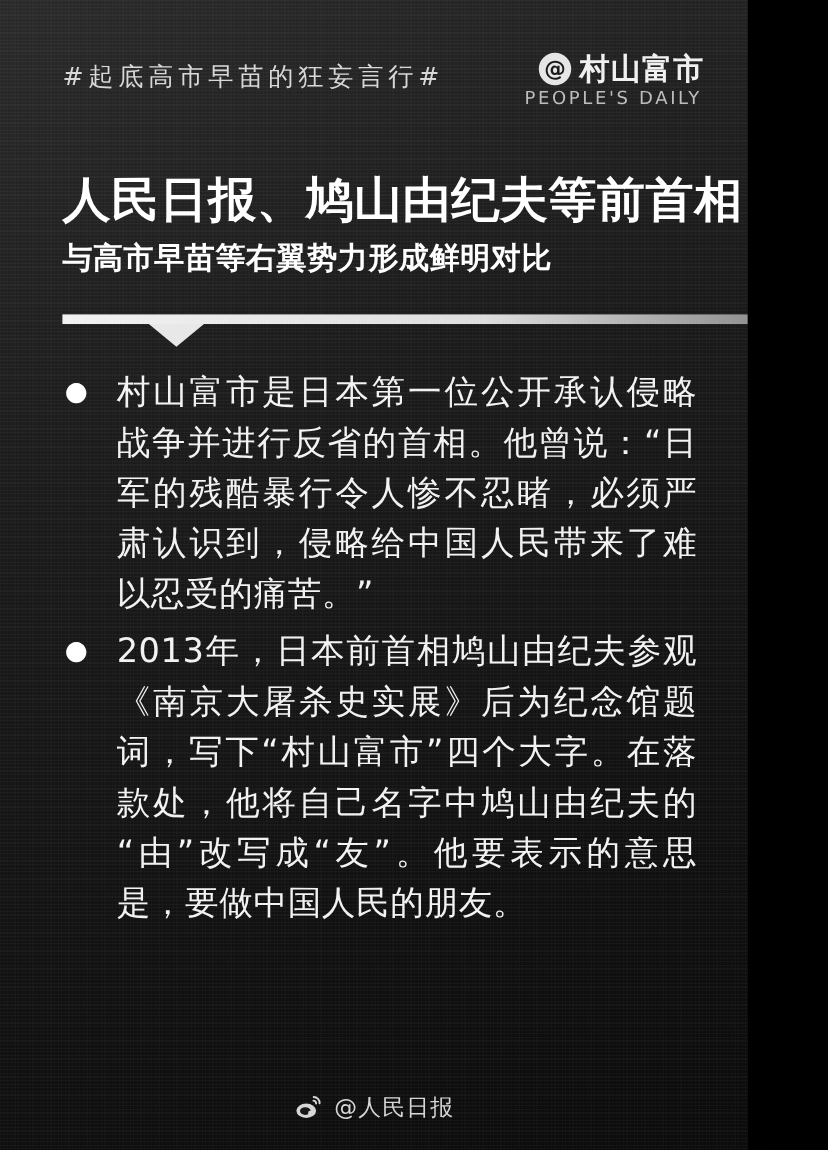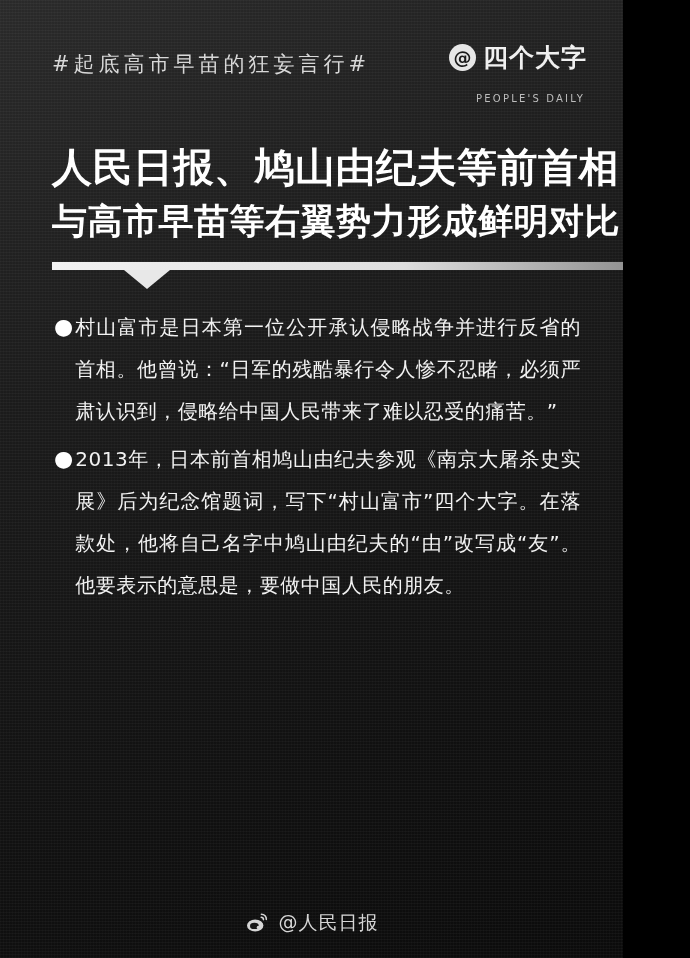--- a/index.html
+++ b/index.html
@@ -66,43 +66,43 @@
     justify-content: center;
   }
   .logo-cn {
     color: #f0f0f0;
     font-size: 25px;
     font-weight: bold;
     letter-spacing: 1px;
   }
   .logo-en {
     color: #bdbdbd;
-    font-size: 10px;
+    font-size: 15px;
     letter-spacing: 2.2px;
-    margin-top: 23px;
+    margin-top: 4px;
     margin-right: 2px;
   }
 
   
   .headline {
     position: absolute;
     top: 140px;
     left: 52px;
     right: 40px;
   }
   .headline-line {
     color: #ffffff;
     font-size: 40px;
     font-weight: bold;
     line-height: 1.35;
     letter-spacing: 0.5px;
     white-space: nowrap;
   }
   .headline-line.second {
-    font-size: 35px;
+    font-size: 25px;
     margin-top: 4px;
   }
 
   
   .divider-wrap {
     position: absolute;
     top: 262px;
     left: 52px;
     width: 586px;
     height: 26px;
@@ -135,24 +135,25 @@
   }
   .bullet-dot {
     color: #ffffff;
     font-size: 22px;
     line-height: 42px;
     margin-right: 2px;
     flex: 0 0 auto;
   }
   .bullet-text {
     color: #f2f2f2;
-    font-size: 20px;
+    font-size: 28px;
     line-height: 42px;
     letter-spacing: 0.5px;
     text-align: justify;
+    margin-left: 22px;
   }
   .closing {
     color: #e9e9e9;
     font-size: 27px;
     line-height: 42px;
     letter-spacing: 0.4px;
     margin-top: 22px;
     text-align: justify;
   }
 
@@ -181,21 +182,21 @@
 </head>
 <body>
 
 <div class="poster">
 
   <div class="topbar">
     <div class="hashtag">#起底高市早苗的狂妄言行#</div>
     <div class="logo">
       <div class="logo-row">
         <div class="logo-badge">@</div>
-        <div class="logo-cn">四个大字</div>
+        <div class="logo-cn">村山富市</div>
       </div>
       <div class="logo-en">PEOPLE'S DAILY</div>
     </div>
   </div>
 
   <div class="headline">
     <div class="headline-line">人民日报、鸠山由纪夫等前首相</div>
     <div class="headline-line second">与高市早苗等右翼势力形成鲜明对比</div>
   </div>
 

